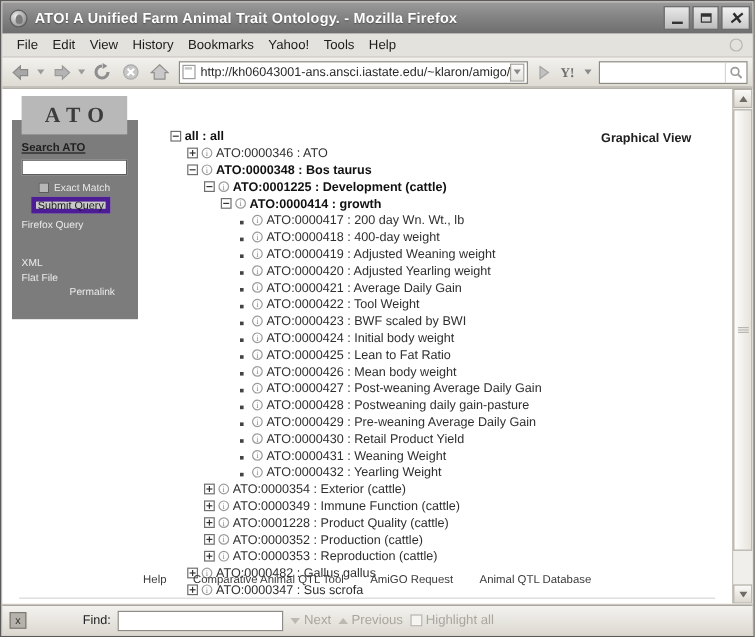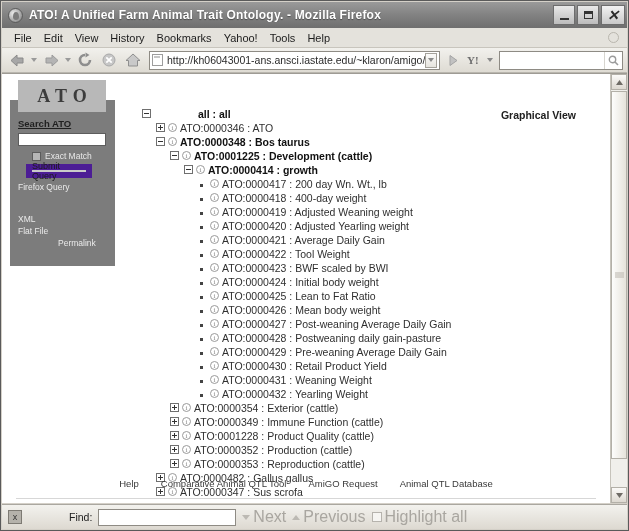--- a/index.html
+++ b/index.html
@@ -162,21 +162,21 @@
   }
   .sb-exact {
     position: absolute; left: 22px; top: 51px; display: flex; align-items: center; gap: 4px;
   }
   .sb-check {
     width: 9px; height: 9px; background: #b6b6b6; border: 1px solid #5c5c5c;
   }
   .sb-exact-label { font-size: 8.5px; color: #e8e8e8; }
   .sb-submit {
     position: absolute; left: 16px; top: 64px; width: 66px; height: 14px;
-    background: #c9c9c9; border: 6px solid #4c1d95;
+    background: #c9c9c9; border: 4px solid #4c1d95;
     font-size: 9px; color: #1a1a1a; display:flex;align-items:center;justify-content:center;
   }
   .sb-link {
     position: absolute; left: 8px; font-size: 8.5px; color: #ebebeb;
   }
   .sb-adv { top: 82px; }
   .sb-xml { top: 114px; }
   .sb-flat { top: 126px; }
   .sb-perma { top: 138px; padding-left: 40px; }
 
@@ -214,21 +214,21 @@
   .info-icon {
     width: 9px; height: 9px; border-radius: 50%; border: 1px solid #9a9a9a;
     margin-right: 3px; margin-top: 2px; flex:none;
     font-size: 7px; line-height: 8px; text-align: center; color: #8a8a8a;
     font-family: "Liberation Serif", serif;
   }
   .node-label { color: #2f2f2f; }
   .node.bold .node-label { font-weight: bold; color: #111; }
   .node.root .node-label { font-weight: bold; color: #111; }
 
-  .indent-0 { margin-left: 0px; gap: 44px; }
+  .indent-0 { margin-left: 0px; }
   .indent-1 { margin-left: 14px; }
   .indent-2 { margin-left: 28px; }
   .indent-3 { margin-left: 42px; }
   .indent-4 { margin-left: 56px; }
 
   
   .page-footer {
     position: absolute; left: 0; right: 0; top: 404px;
     display: flex; justify-content: center; gap: 22px;
     font-size: 9.5px; color: #3a3a3a;
@@ -270,21 +270,21 @@
     display: flex; align-items: center; padding: 0 6px; gap: 6px;
   }
   .find-close {
     width: 14px; height: 14px; background: #b5b2ab; border: 1px solid #7d7a73;
     display:flex;align-items:center;justify-content:center; font-size:9px;color:#333;flex:none;
   }
   .find-label { font-size: 10.5px; color: #202020; flex:none;padding-left:41px; }
   .find-input {
     width: 138px; height: 17px; background: #fff; border: 1px solid #8e8b84; flex:none;
   }
-  .find-btn { display:flex; align-items:center; gap:3px; font-size:16px; color:#a9a6a0; flex:none; }
+  .find-btn { display:flex; align-items:center; gap:3px; font-size:11px; color:#a9a6a0; flex:none; }
   .find-chev { width:0;height:0;border-left:4px solid transparent;border-right:4px solid transparent; }
   .find-chev.down { border-top:5px solid #bcb9b3; }
   .find-chev.up { border-bottom:5px solid #bcb9b3; }
   .find-hl-box { width:10px;height:10px;border:1px solid #b6b3ad;background:#f6f5f2; }
   .hidden-seam { position:absolute; left:113px; top:26px; width:1px; height:166px; background:#ffffff; }
 </style>
 </head>
 <body>
 
 <div id="app">

